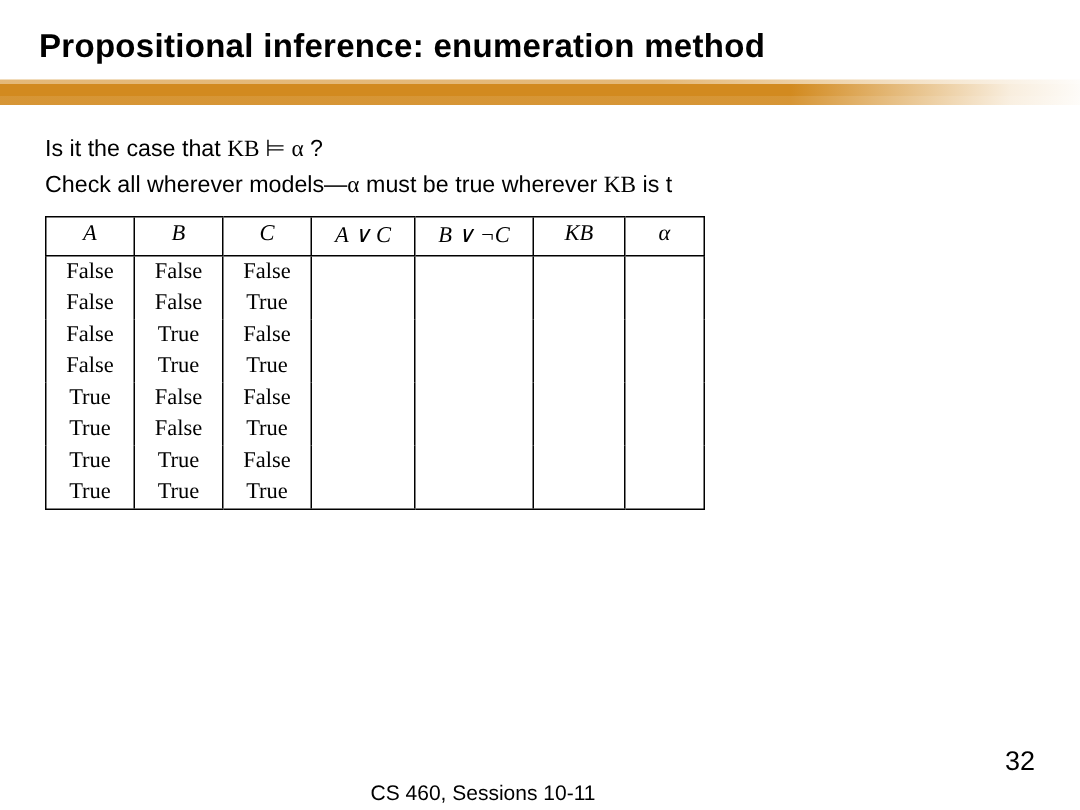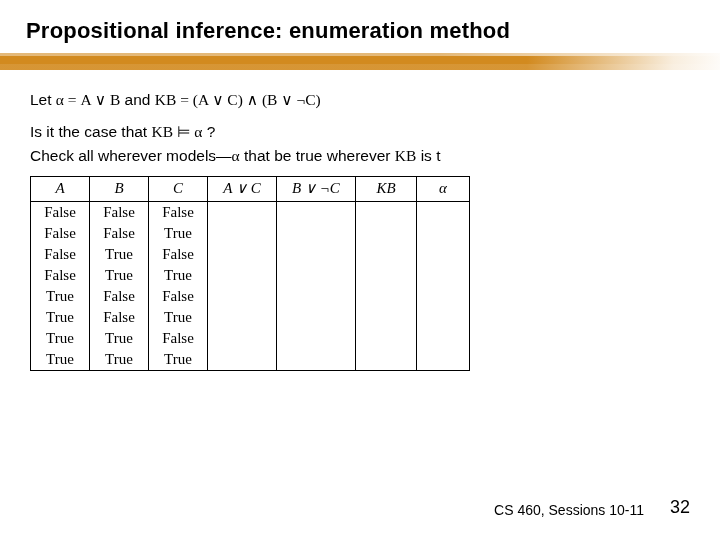--- a/index.html
+++ b/index.html
@@ -100,24 +100,24 @@
   }
   table.truth-table thead tr th {
     border-top: 1px solid #000;
   }
   .header-math {
     font-style: italic;
     font-family: Georgia, "Times New Roman", serif;
   }
   .footer {
     position: absolute;
-    bottom: 22px;
+    bottom: 4px;
     left: 0;
     width: 644px;
-    text-align: right;
+    text-align: center;
     font-size: 14px;
     font-family: Arial, Helvetica, sans-serif;
     color: #000;
   }
   .page-num {
     position: absolute;
     right: 30px;
     bottom: 22px;
     font-size: 18px;
     font-family: Arial, Helvetica, sans-serif;
@@ -129,32 +129,26 @@
 <div class="slide">
 
   <h1 class="title">Propositional inference: enumeration method</h1>
 
   <div class="title-underline">
     <div class="bar bar3"></div>
     <div class="bar"></div>
     <div class="bar bar2"></div>
   </div>
 
-  <div class="body-text">
-    <span>Let </span>
-    <span class="math">α = A ∨ B</span>
-    <span> and </span>
-    <span class="math">KB = (A ∨ C) ∧ (B ∨ ¬C)</span>
-  </div>
 
   <div class="body-text">
     <span>Is it the case that </span>
     <span class="math">KB ⊨ α</span>
     <span>?</span><br>
-    <span>Check all wherever models—</span><span class="math">α</span><span> that be true wherever </span><span class="math">KB</span><span> is t</span>
+    <span>Check all wherever models—</span><span class="math">α</span><span> must be true wherever </span><span class="math">KB</span><span> is t</span>
   </div>
 
   <div class="truth-table-wrap">
     <table class="truth-table">
       <thead>
         <tr id="tt-head">
             <th class="col-a header-math">A</th>
             <th class="col-b header-math">B</th>
             <th class="col-c header-math">C</th>
             <th class="col-aoc header-math">A ∨ C</th>

